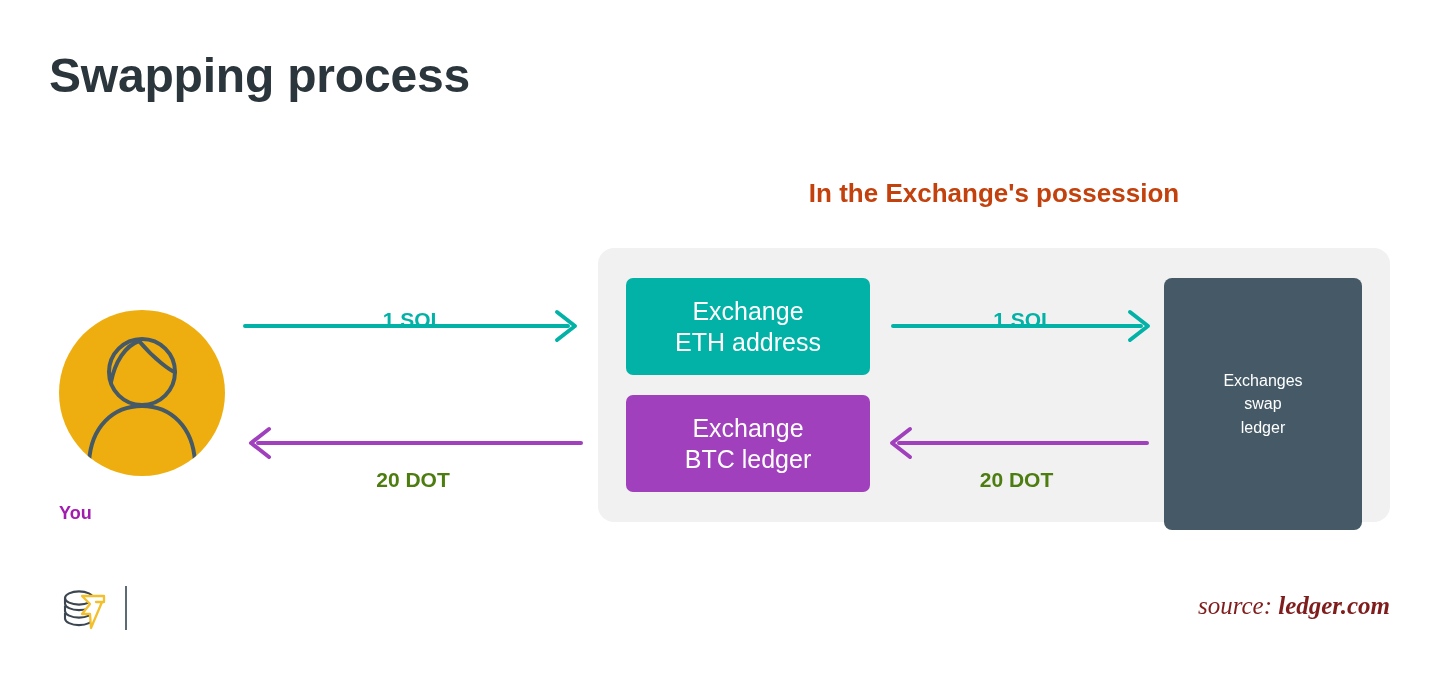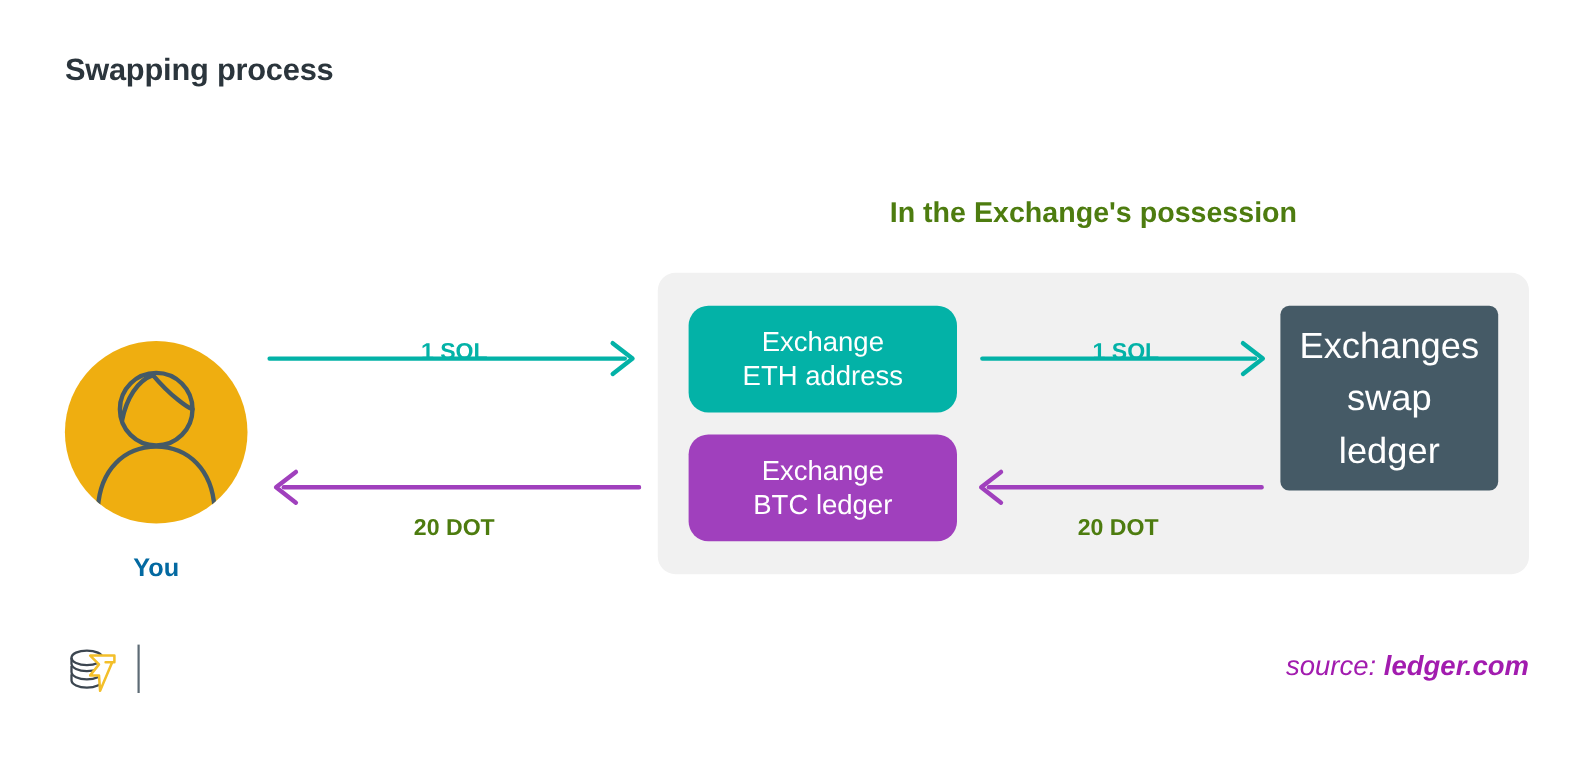--- a/index.html
+++ b/index.html
@@ -15,59 +15,59 @@
     position: relative;
     width: 1450px;
     height: 690px;
     background: #ffffff;
     overflow: hidden;
   }
 
   
   .page-title {
     position: absolute;
-    left: 59px;
+    left: 49px;
     top: 48px;
-    font-size: 28px;
+    font-size: 48px;
     font-weight: bold;
     color: #2b353c;
     letter-spacing: -0.2px;
     white-space: nowrap;
   }
 
   
   .possession-title {
     position: absolute;
     left: 598px;
     top: 178px;
     width: 792px;
     text-align: center;
     font-size: 26px;
     font-weight: bold;
-    color: #4d7c0f;
+    color: #c2410c;
     white-space: nowrap;
   }
 
   
   .exchange-panel {
     position: absolute;
     left: 598px;
     top: 248px;
     width: 792px;
     height: 274px;
     background: #f1f1f1;
     border-radius: 16px;
   }
 
   
   .addr-box {
     position: absolute;
     width: 244px;
     height: 97px;
-    border-radius: 18px;
+    border-radius: 7px;
     display: flex;
     flex-direction: column;
     align-items: center;
     justify-content: center;
     color: #ffffff;
     font-size: 25px;
     line-height: 1.24;
     text-align: center;
   }
   .box-eth {
@@ -78,29 +78,29 @@
   .box-btc {
     left: 626px;
     top: 395px;
     background: #a040bd;
   }
   .box-swap {
     position: absolute;
     left: 1164px;
     top: 278px;
     width: 198px;
-    height: 168px;
+    height: 252px;
     border-radius: 8px;
     background: #455a66;
     display: flex;
     flex-direction: column;
     align-items: center;
     justify-content: center;
     color: #ffffff;
-    font-size: 33px;
+    font-size: 16px;
     line-height: 1.45;
   }
   .box-line { display: block; }
 
   
   .arrow { position: absolute; }
   .arrow-label {
     position: absolute;
     font-size: 21px;
     font-weight: bold;
@@ -119,24 +119,24 @@
     height: 166px;
     border-radius: 50%;
     background: #efae10;
     overflow: hidden;
   }
   .you-label {
     position: absolute;
     left: 59px;
     top: 503px;
     width: 166px;
-    text-align: center;
-    font-size: 23px;
-    font-weight: bold;
-    color: #0369a1;
+    text-align: left;
+    font-size: 18px;
+    font-weight: bold;
+    color: #a21caf;
   }
 
   
   .footer-logo {
     position: absolute;
     left: 57px;
     top: 582px;
     width: 52px;
     height: 52px;
   }
@@ -155,22 +155,23 @@
     font-size: 25px;
     color: #5d6b75;
     white-space: nowrap;
   }
   .footer-source {
     position: absolute;
     right: 60px;
     top: 592px;
     font-size: 25px;
     font-style: italic;
-    color: #a21caf;
-    white-space: nowrap;
+    color: #7f1d1d;
+    white-space: nowrap;
+    font-family: Liberation Serif, serif;
   }
   .footer-source b { font-weight: bold; font-style: italic; }
 </style>
 </head>
 <body>
 
 <div id="canvas">
 
   <div class="page-title">Swapping process</div>
 

